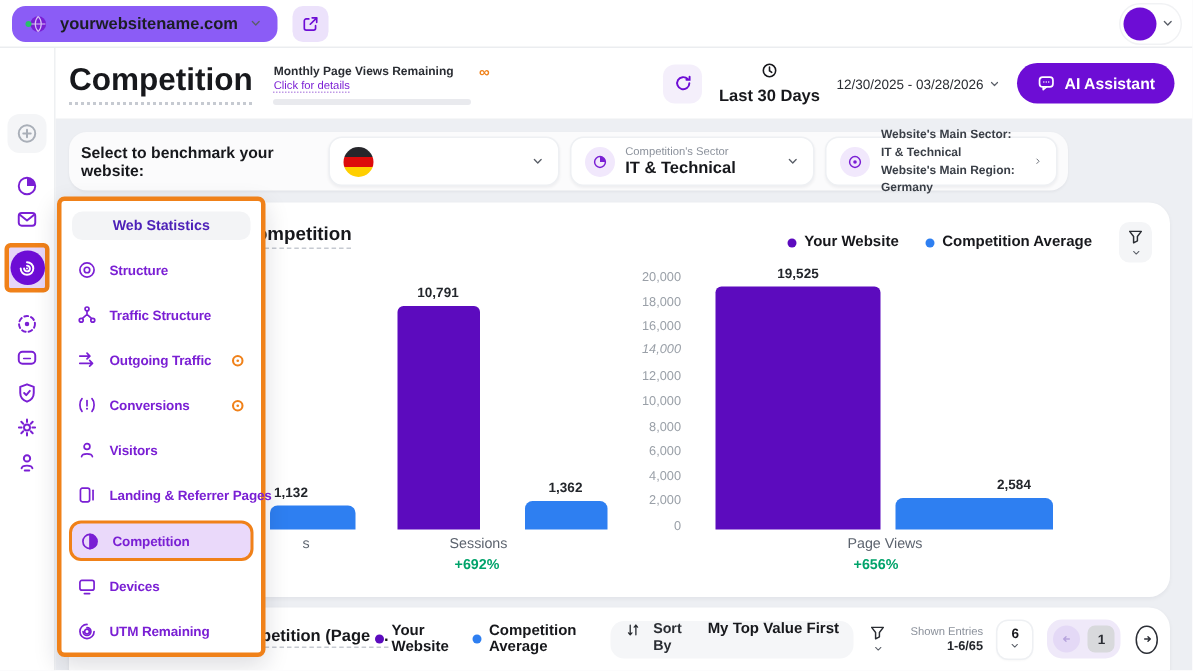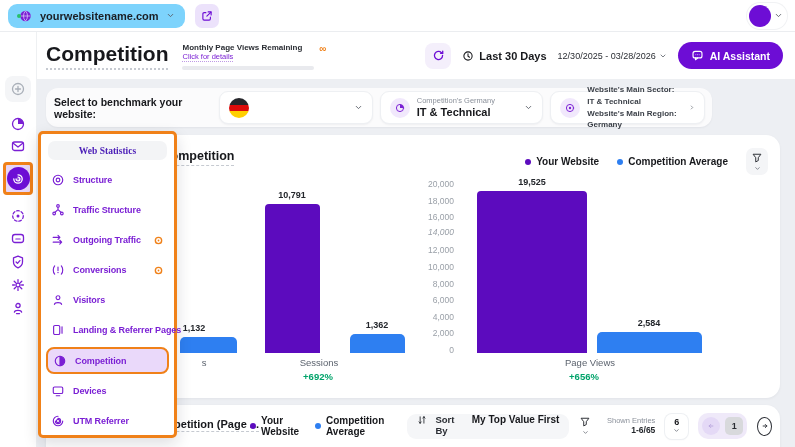--- a/index.html
+++ b/index.html
@@ -2,21 +2,21 @@
 <html><head>
 <meta charset="utf-8">
 <style>
   html,body{margin:0;padding:0;background:#fff;font-family:"Liberation Sans",sans-serif;}
   .screen{position:relative;width:795px;height:447px;background:#edeff3;overflow:hidden;}
   svg{display:block}
   .cv{width:9px;height:9px;fill:none;stroke:#5a5f68;stroke-width:1.6;stroke-linecap:round;stroke-linejoin:round;}
 
   
   .topbar{position:absolute;top:0;left:0;width:100%;height:32px;background:#fff;border-bottom:1px solid #ebedf0;display:flex;align-items:center;padding:0 8px;box-sizing:border-box;z-index:30;}
-  .site-pill{display:flex;align-items:center;gap:7px;background:#7dd3fc;border-radius:9px;height:24px;padding:0 10px;cursor:pointer;}
+  .site-pill{display:flex;align-items:center;gap:7px;background:#8b5cf6;border-radius:9px;height:24px;padding:0 10px;cursor:pointer;}
   .favicon{position:relative;width:15px;height:14px;}
   .favicon .dot{position:absolute;left:-1px;top:5px;width:4px;height:4px;background:#27c06a;border-radius:50%;}
   .site-name{font-size:11px;font-weight:700;color:#1b1e24;}
   .open-btn{width:24px;height:24px;border-radius:7px;background:#ece2fb;display:flex;align-items:center;justify-content:center;margin-left:10px;cursor:pointer;}
   .open-btn svg{width:12px;height:12px;fill:none;stroke:#6d0dd5;stroke-width:1.5;stroke-linecap:round;stroke-linejoin:round;}
   .avatar-pill{margin-left:auto;display:flex;align-items:center;gap:3px;background:#fff;border-radius:14px;padding:2px 4px 2px 2px;box-shadow:0 0 0 1px #f1f2f4;cursor:pointer;}
   .avatar{width:22px;height:22px;border-radius:50%;background:#6d0dd5;}
 
   
   .rail{position:absolute;left:0;top:32px;width:36px;bottom:0;background:#fff;border-right:1px solid #eef0f2;z-index:20;}
@@ -31,21 +31,21 @@
   .page-header{position:absolute;left:36px;top:32px;right:0;height:48px;background:#fff;display:flex;align-items:center;padding:0 12px 0 10px;box-sizing:border-box;border-bottom:1px solid #edeff2;z-index:10;}
   .page-title{font-size:21px;font-weight:800;color:#17181c;border-bottom:2px dotted #c6cad1;padding-bottom:2px;margin-right:14px;}
   .quota{position:relative;width:132px;margin-top:2px;}
   .quota-title{font-size:8px;font-weight:700;color:#2a2d33;}
   .quota-link{font-size:7.5px;color:#7a1fd4;border-bottom:1px dotted #c09ae6;width:fit-content;cursor:pointer;}
   .quota-inf{position:absolute;right:-12px;top:1px;color:#f08119;font-weight:800;font-size:10px;line-height:1;}
   .quota-bar{margin-top:4px;height:4px;background:#e9eaee;border-radius:2px;width:132px;}
   .hdr-right{margin-left:auto;display:flex;align-items:center;gap:11px;}
   .refresh-btn{width:26px;height:26px;border-radius:8px;background:#f4effb;display:flex;align-items:center;justify-content:center;cursor:pointer;}
   .refresh-btn svg{width:13px;height:13px;fill:none;stroke:#6d0dd5;stroke-width:1.6;stroke-linecap:round;}
-  .period{display:flex;align-items:center;gap:5px;font-size:11px;font-weight:800;color:#17181c;}
+  .period{display:flex;align-items:center;gap:5px;font-size:11px;font-weight:800;color:#17181c;flex-direction:column;}
   .period svg{width:12px;height:12px;fill:none;stroke:#17181c;stroke-width:1.4;stroke-linecap:round;}
   .daterange{font-size:9px;color:#2a2d33;display:flex;align-items:center;gap:3px;cursor:pointer;}
   .ai-btn{height:27px;border-radius:15px;background:#6d0dd5;color:#fff;font-size:10.5px;font-weight:700;display:flex;align-items:center;gap:6px;padding:0 13px;cursor:pointer;border:none;}
   .ai-btn svg{width:13px;height:13px;fill:none;stroke:#fff;stroke-width:1.4;stroke-linecap:round;stroke-linejoin:round;}
 
   
   .benchmark{position:absolute;left:46px;top:88px;width:666px;height:39px;background:#fbfbfc;border-radius:12px;box-shadow:0 1px 2px rgba(16,16,40,.05);display:flex;align-items:center;padding:0 7px 0 8px;box-sizing:border-box;gap:7px;z-index:6;}
   .bm-label{font-size:10.5px;font-weight:800;color:#17181c;width:158px;flex:none;}
   .bm-card{height:33px;background:#fff;border:1px solid #eef0f3;box-shadow:0 1px 2px rgba(16,16,40,.05);border-radius:9px;display:flex;align-items:center;gap:7px;padding:0 9px;box-sizing:border-box;cursor:pointer;}
   .bm-ico{width:20px;height:20px;border-radius:50%;flex:none;display:flex;align-items:center;justify-content:center;}
@@ -91,21 +91,21 @@
   .size-pill{width:23px;height:25px;background:#fff;border-radius:7px;box-shadow:0 0 0 1px #eef0f3,0 1px 2px rgba(16,16,40,.06);display:flex;flex-direction:column;align-items:center;justify-content:center;cursor:pointer;flex:none;}
   .size-val{font-size:9px;font-weight:800;color:#17181c;line-height:1;}
   .pager{display:flex;align-items:center;gap:5px;background:#efe9f9;border-radius:10px;padding:4px;flex:none;}
   .pg-prev{width:18px;height:18px;border-radius:50%;background:#e4d9f6;display:flex;align-items:center;justify-content:center;color:#b7a4dd;}
   .pg-num{width:18px;height:18px;border-radius:5px;background:#d8d9dc;font-size:9px;font-weight:700;color:#2a2d33;display:flex;align-items:center;justify-content:center;}
   .pg-next{width:19px;height:19px;border-radius:50%;border:1.5px solid #2c2f36;color:#2c2f36;display:flex;align-items:center;justify-content:center;background:#fff;box-sizing:border-box;cursor:pointer;}
   .pg-arrow{width:10px;height:10px;fill:none;stroke:currentColor;stroke-width:1.5;stroke-linecap:round;stroke-linejoin:round;}
 
   
   .menu-panel{position:absolute;left:38px;top:131px;width:139px;height:307px;background:#fff;border:3px solid #f08119;border-radius:5px;z-index:40;box-sizing:border-box;box-shadow:0 6px 16px rgba(20,20,40,.14);padding:6px 5px;}
-  .menu-header{height:19px;background:#f3f4f6;border-radius:7px;display:flex;align-items:center;justify-content:center;font-size:9.5px;font-weight:800;color:#4d21b8;margin:1px 2px 5px;font-family:Liberation Serif, serif;}
+  .menu-header{height:19px;background:#f3f4f6;border-radius:7px;display:flex;align-items:center;justify-content:center;font-size:9.5px;font-weight:800;color:#4d21b8;margin:1px 2px 5px;}
   .menu-item{height:30px;display:flex;align-items:center;gap:8px;padding:0 5px;color:#7a1fd4;cursor:pointer;box-sizing:border-box;}
   .menu-item svg.mi{width:14px;height:14px;flex:none;fill:none;stroke:currentColor;stroke-width:1.3;stroke-linecap:round;stroke-linejoin:round;}
   .menu-label{font-size:9px;font-weight:700;white-space:nowrap;letter-spacing:-.1px;}
   .menu-item.active{background:#ead9fa;border:2px solid #f08119;border-radius:8px;height:27px;margin:2px 0;}
   .badge{margin-left:auto;flex:none;width:11px;height:11px;color:#f08119;}
   .badge svg{width:11px;height:11px;fill:none;stroke:currentColor;}
 </style>
 </head>
 <body>
 
@@ -251,21 +251,21 @@
         </svg>
     </div>
     <div class="bm-card" style="width:168px">
       <span class="bm-ico lav">
         <svg viewBox="0 0 16 16">
             <circle cx="8" cy="8" r="4.8"></circle>
             <path d="M8 8V3.2A4.8 4.8 0 0 1 12.8 8z" fill="currentColor" stroke="none"></path>
           </svg>
       </span>
       <span>
-        <div class="bm-sub">Competition's Germany</div>
+        <div class="bm-sub">Competition's Sector</div>
         <div class="bm-val">IT &amp; Technical</div>
       </span>
       <svg class="cv ml-auto" viewBox="0 0 16 16">
           <path d="M4 6l4 4 4-4"></path>
         </svg>
     </div>
     <div class="bm-card" style="width:159px">
       <span class="bm-ico lav">
         <svg viewBox="0 0 16 16">
             <circle cx="8" cy="8" r="4.8"></circle>
@@ -320,21 +320,21 @@
     <div class="bar blue" style="left: 134px; width: 57px; height: 16px;"></div>
     <div class="bar purple" style="left: 219px; width: 55px; height: 149px;"></div>
     <div class="bar blue" style="left: 304px; width: 55px; height: 19px;"></div>
     <div class="bar purple" style="left: 431px; width: 110px; height: 162px;"></div>
     <div class="bar blue" style="left: 551px; width: 105px; height: 21px;"></div>
 
     <span class="bar-label" style="left: 148px; bottom: 65px;">1,132</span>
     <span class="bar-label" style="left: 246px; bottom: 198px;">10,791</span>
     <span class="bar-label" style="left: 331px; bottom: 68px;">1,362</span>
     <span class="bar-label" style="left: 486px; bottom: 211px;">19,525</span>
-    <span class="bar-label" style="left: 603px; bottom: 70px;">2,584</span>
+    <span class="bar-label" style="left: 630px; bottom: 70px;">2,584</span>
 
     <span class="cat" style="left:158px">s</span>
     <span class="cat" style="left:273px">Sessions</span>
     <span class="chg" style="left:272px">+692%</span>
     <span class="cat" style="left:544px">Page Views</span>
     <span class="chg" style="left:538px">+656%</span>
   </div>
 
   <div class="bottom-card">
     <span class="bottom-title">Your Website vs Competition (Page ...</span>
@@ -464,17 +464,17 @@
           <path d="M6 13.4h4"></path>
         </svg>
       <span class="menu-label">Devices</span>
     </div>
     <div class="menu-item">
       <svg class="mi" viewBox="0 0 16 16">
           <circle cx="8" cy="8" r="1.8"></circle>
           <path d="M8 2.6a5.4 5.4 0 1 0 5.4 5.4"></path>
           <path d="M8 5a3 3 0 1 1-3 3"></path>
         </svg>
-      <span class="menu-label">UTM Referrer</span>
+      <span class="menu-label">UTM Remaining</span>
     </div>
   </div>
 
 </div>
 
 </body></html>

